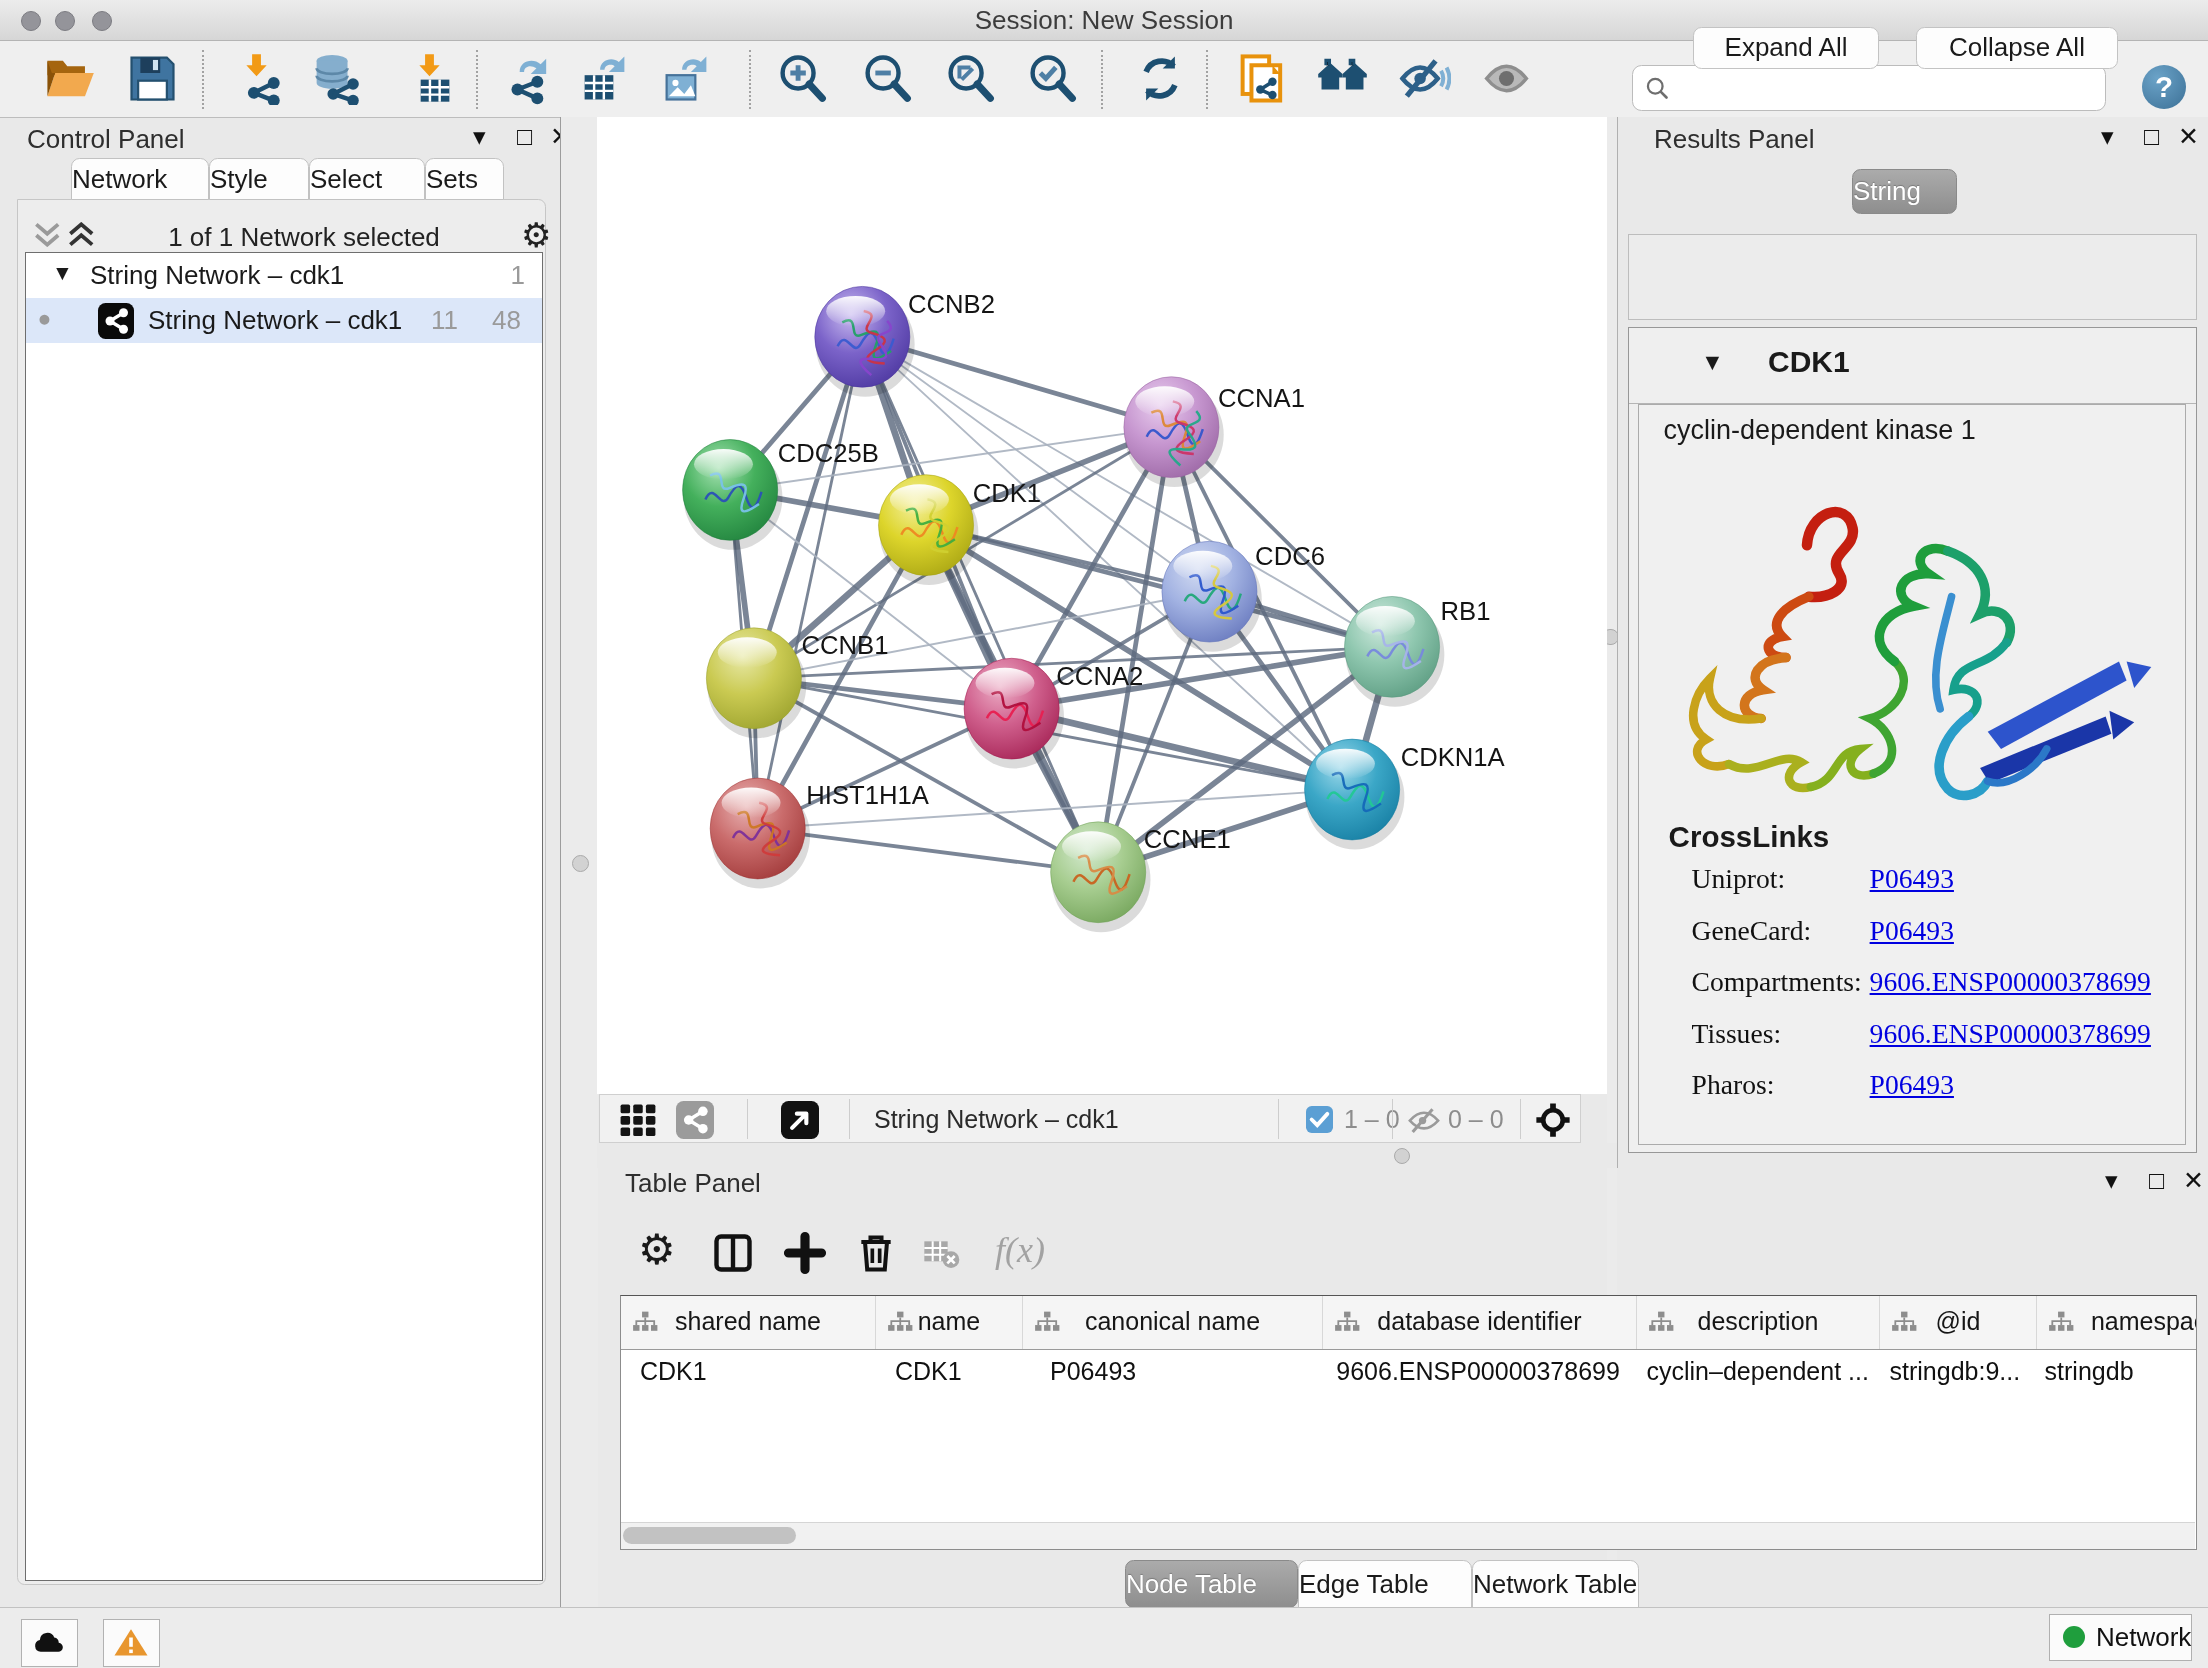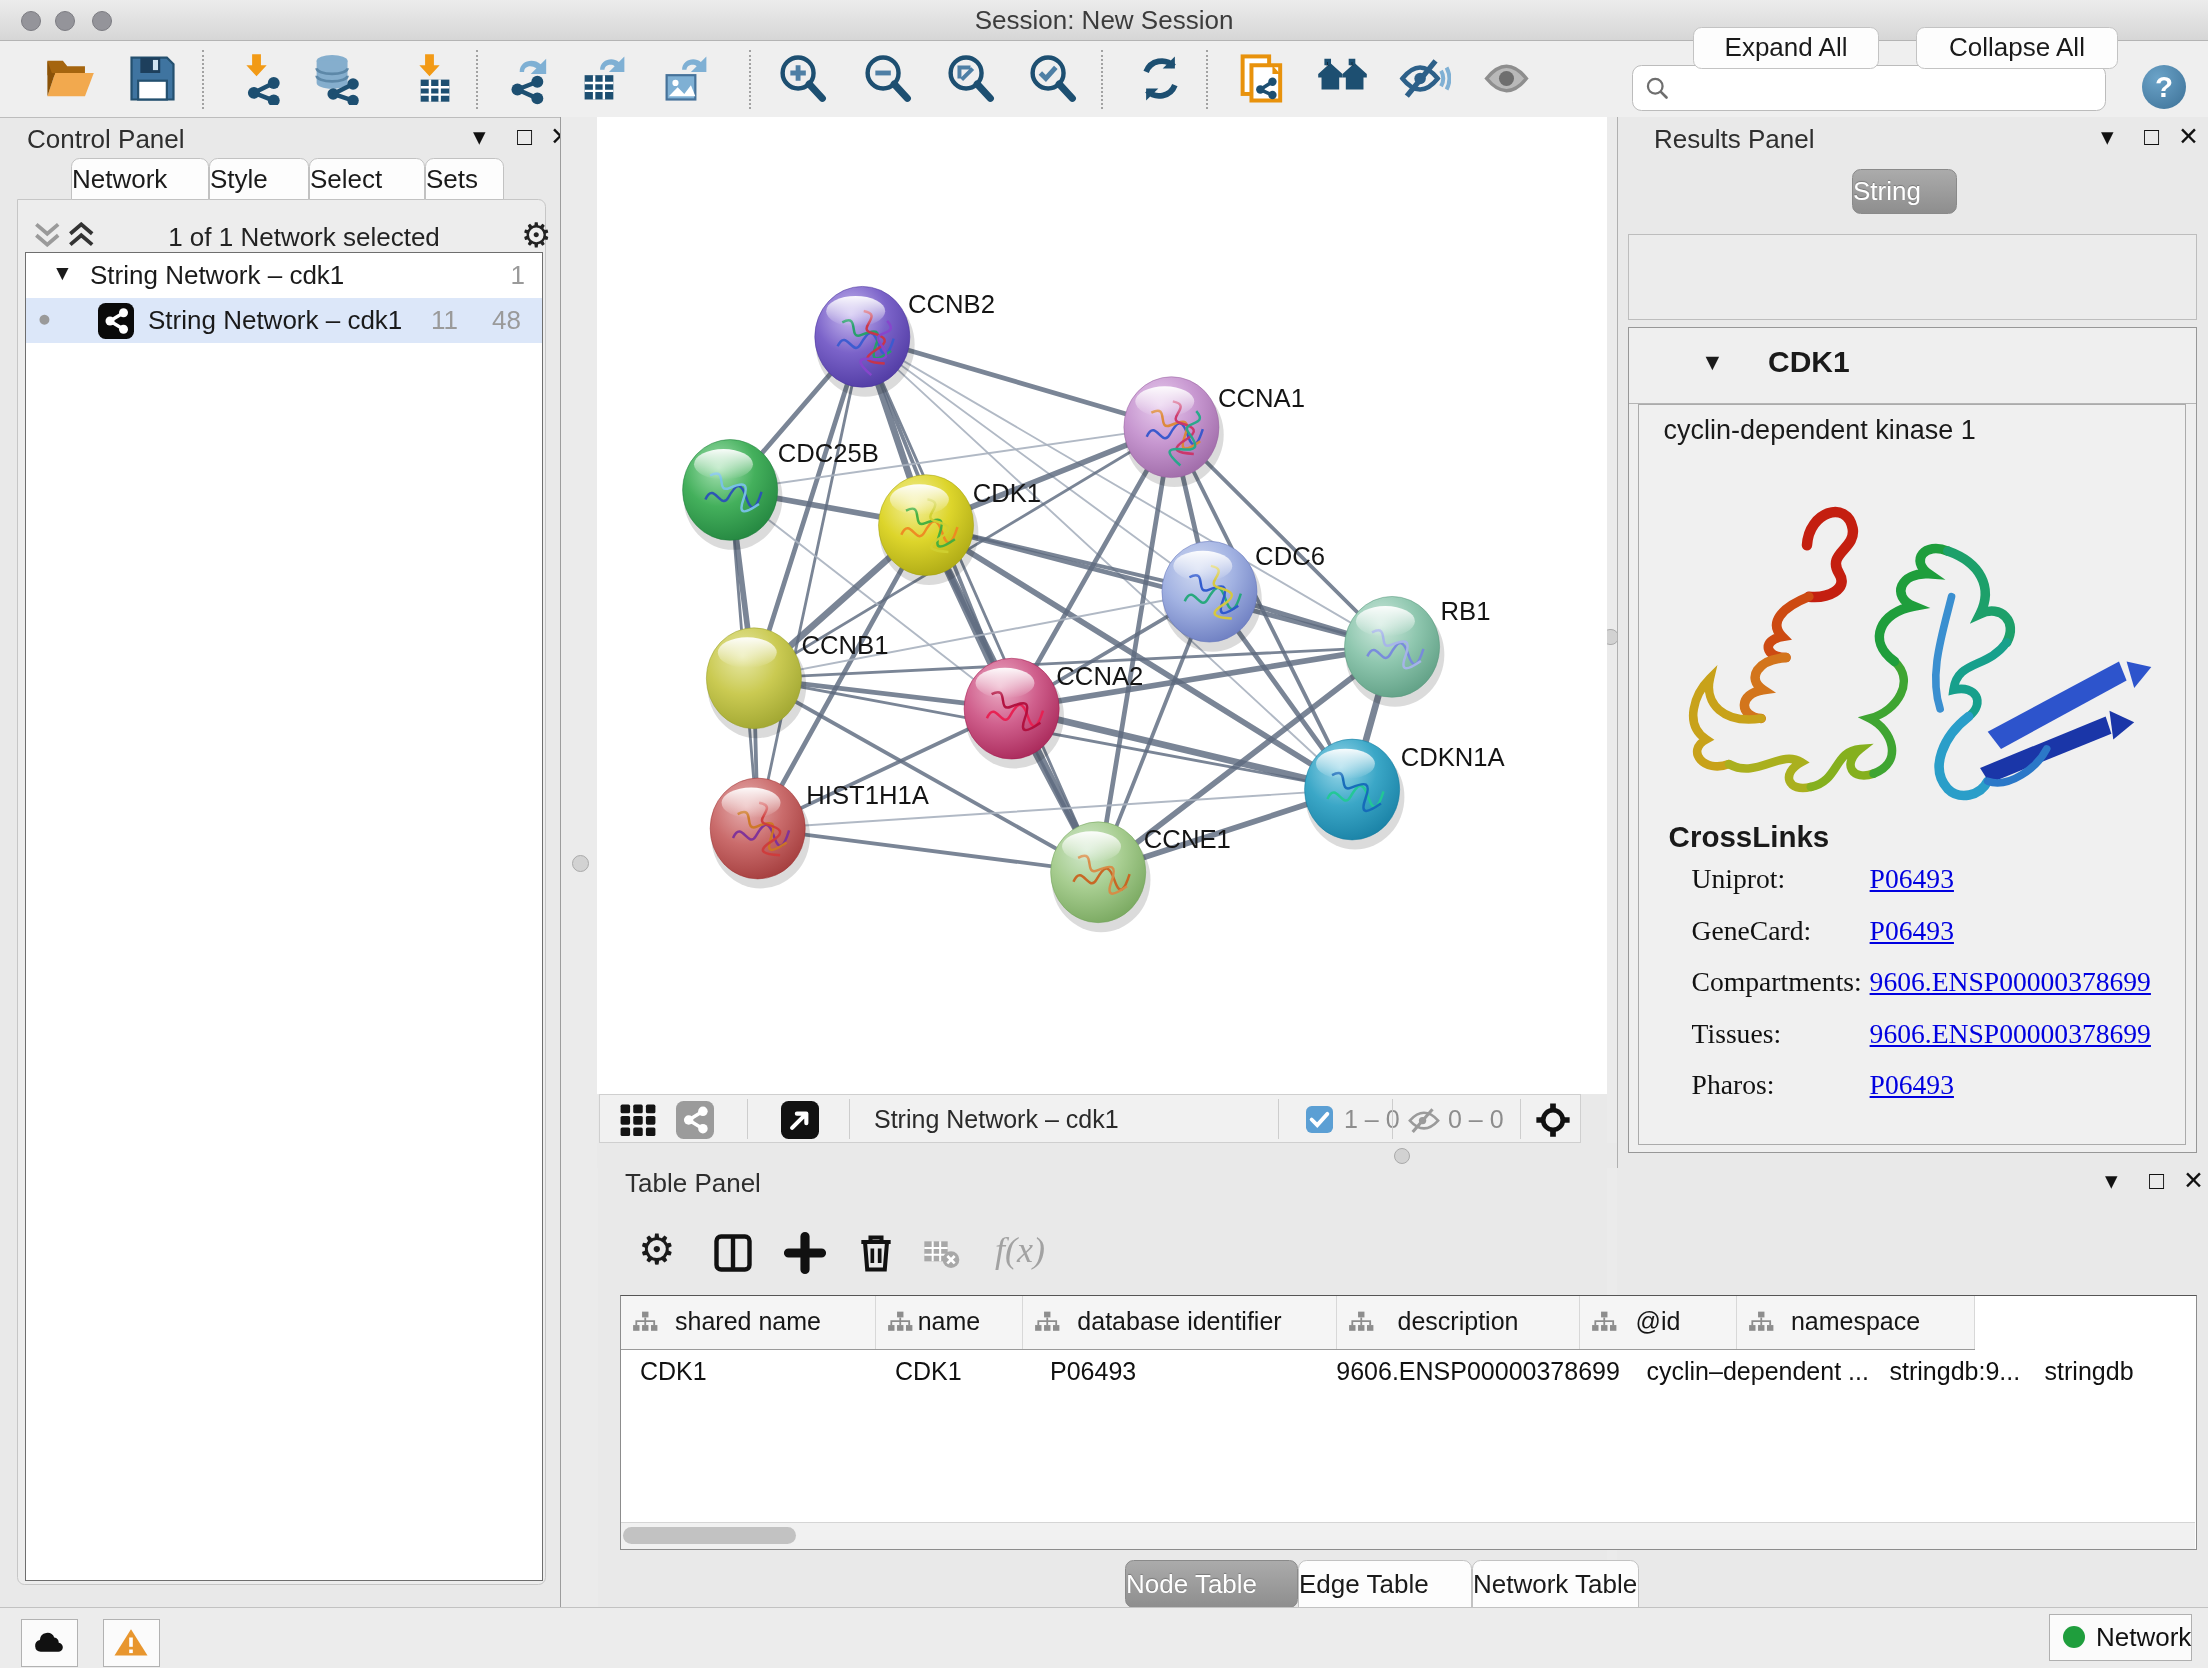--- a/index.html
+++ b/index.html
@@ -623,20 +623,32 @@
         <svg viewBox="0 0 20 18">
           <g fill="#8d8d8d">
             <rect x="7.5" y="0.5" width="5" height="4.5"></rect>
             <rect x="0.5" y="11" width="5" height="4.5"></rect>
             <rect x="7.5" y="11" width="5" height="4.5"></rect>
             <rect x="14.5" y="11" width="5" height="4.5"></rect>
             <path d="M10 5v3M3 11V8h14v3M10 8v3" stroke="#8d8d8d" fill="none" stroke-width="1.4"></path>
           </g>
         </svg>
         <span class="lbl">name</span>
+      </div>
+      <div class="th" style="width: 300px;">
+        <svg viewBox="0 0 20 18">
+          <g fill="#8d8d8d">
+            <rect x="7.5" y="0.5" width="5" height="4.5"></rect>
+            <rect x="0.5" y="11" width="5" height="4.5"></rect>
+            <rect x="7.5" y="11" width="5" height="4.5"></rect>
+            <rect x="14.5" y="11" width="5" height="4.5"></rect>
+            <path d="M10 5v3M3 11V8h14v3M10 8v3" stroke="#8d8d8d" fill="none" stroke-width="1.4"></path>
+          </g>
+        </svg>
+        <span class="lbl">canonical name</span>
       </div>
       <div class="th" style="width: 314px;">
         <svg viewBox="0 0 20 18">
           <g fill="#8d8d8d">
             <rect x="7.5" y="0.5" width="5" height="4.5"></rect>
             <rect x="0.5" y="11" width="5" height="4.5"></rect>
             <rect x="7.5" y="11" width="5" height="4.5"></rect>
             <rect x="14.5" y="11" width="5" height="4.5"></rect>
             <path d="M10 5v3M3 11V8h14v3M10 8v3" stroke="#8d8d8d" fill="none" stroke-width="1.4"></path>
           </g>

